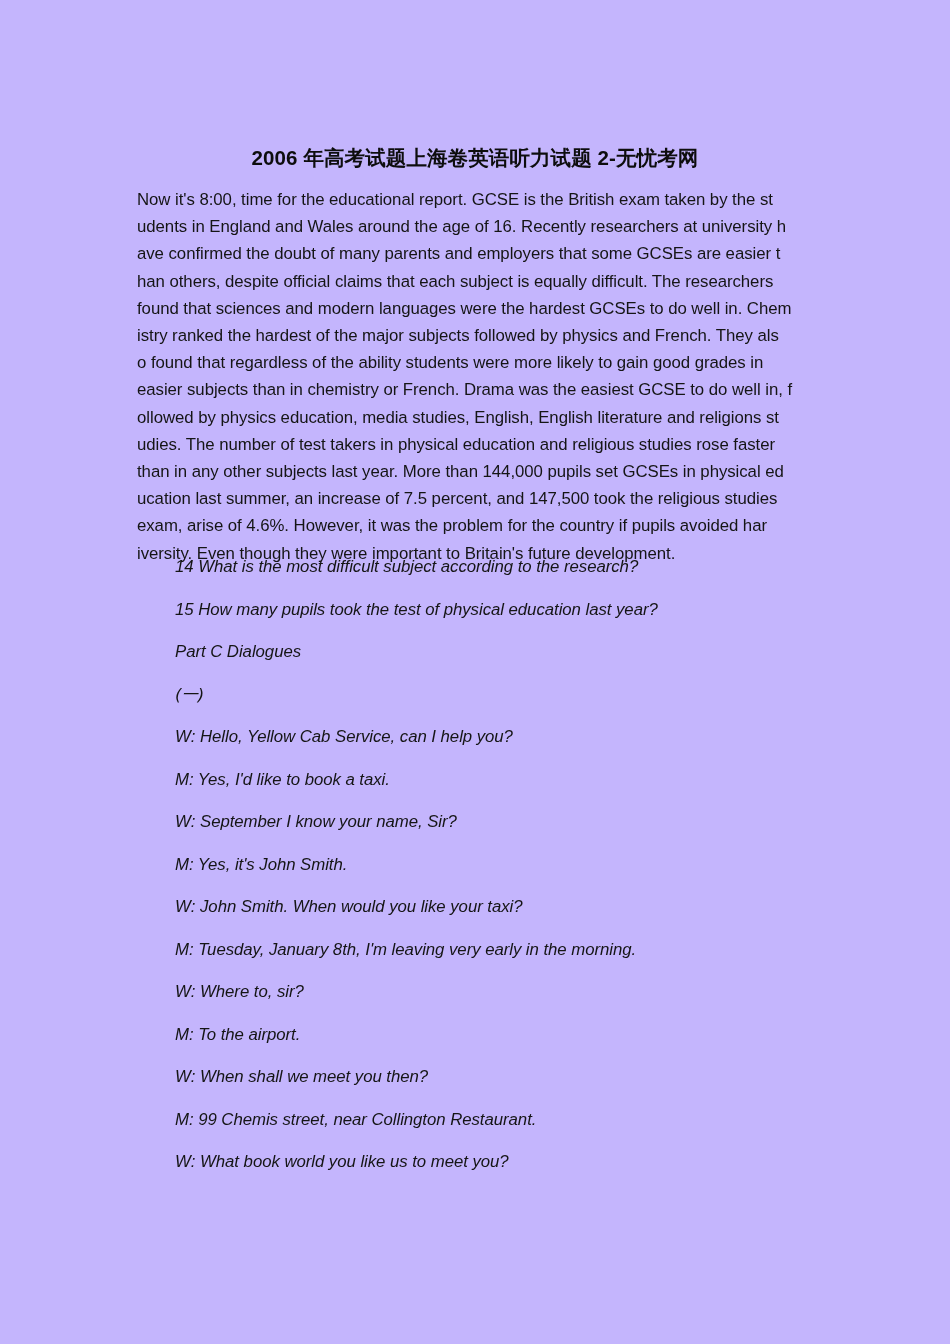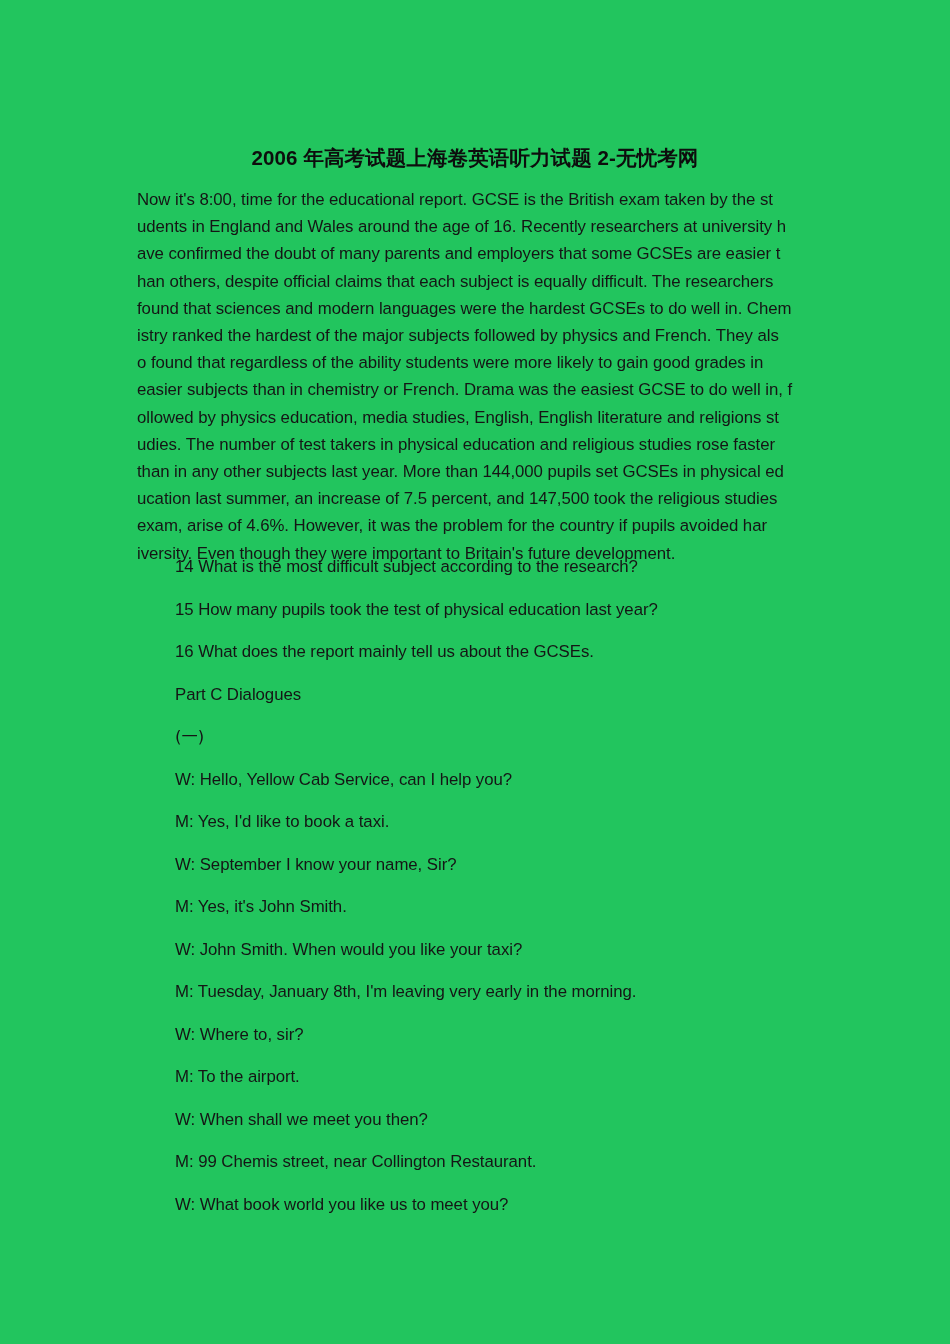--- a/index.html
+++ b/index.html
@@ -16,21 +16,21 @@
     color: #111111;
     -webkit-font-smoothing: antialiased;
   }
 
   .page {
     position: absolute;
     left: 0;
     top: 0;
     width: 950px;
     height: 1344px;
-    background: #22c55e;
+    background: #c4b5fd;
     overflow: hidden;
   }
 
   
   .doc-title {
     position: absolute;
     left: 137px;
     top: 130px;
     width: 676px;
     text-align: center;
@@ -64,20 +64,21 @@
     top: 556px;
     width: 700px;
   }
   .item {
     font-size: 16.8px;
     line-height: 21px;
     color: #151515;
     white-space: pre;
     letter-spacing: -0.05px;
     height: 42.5px;
+    font-style: italic;
   }
   .item.cjk {
     font-family: "DejaVu Sans", "Liberation Sans", sans-serif;
     font-size: 16.5px;
   }
 </style>
 </head>
 <body>
 
 <div class="page">
@@ -97,21 +98,20 @@
     <div class="body-line">udies. The number of test takers in physical education and religious studies rose faster</div>
     <div class="body-line">than in any other subjects last year. More than 144,000 pupils set GCSEs in physical ed</div>
     <div class="body-line">ucation last summer, an increase of 7.5 percent, and 147,500 took the religious studies</div>
     <div class="body-line">exam, arise of 4.6%. However, it was the problem for the country if pupils avoided har</div>
     <div class="body-line">iversity. Even though they were important to Britain's future development.</div>
   </div>
 
   <div class="items">
     <div class="item">14 What is the most difficult subject according to the research?</div>
     <div class="item">15 How many pupils took the test of physical education last year?</div>
-    <div class="item">16 What does the report mainly tell us about the GCSEs.</div>
 
     <div class="item">Part C Dialogues</div>
     <div class="item cjk">(一)</div>
 
     <div class="item">W: Hello, Yellow Cab Service, can I help you?</div>
     <div class="item">M: Yes, I'd like to book a taxi.</div>
     <div class="item">W: September I know your name, Sir?</div>
     <div class="item">M: Yes, it's John Smith.</div>
     <div class="item">W: John Smith. When would you like your taxi?</div>
     <div class="item">M: Tuesday, January 8th, I'm leaving very early in the morning.</div>

